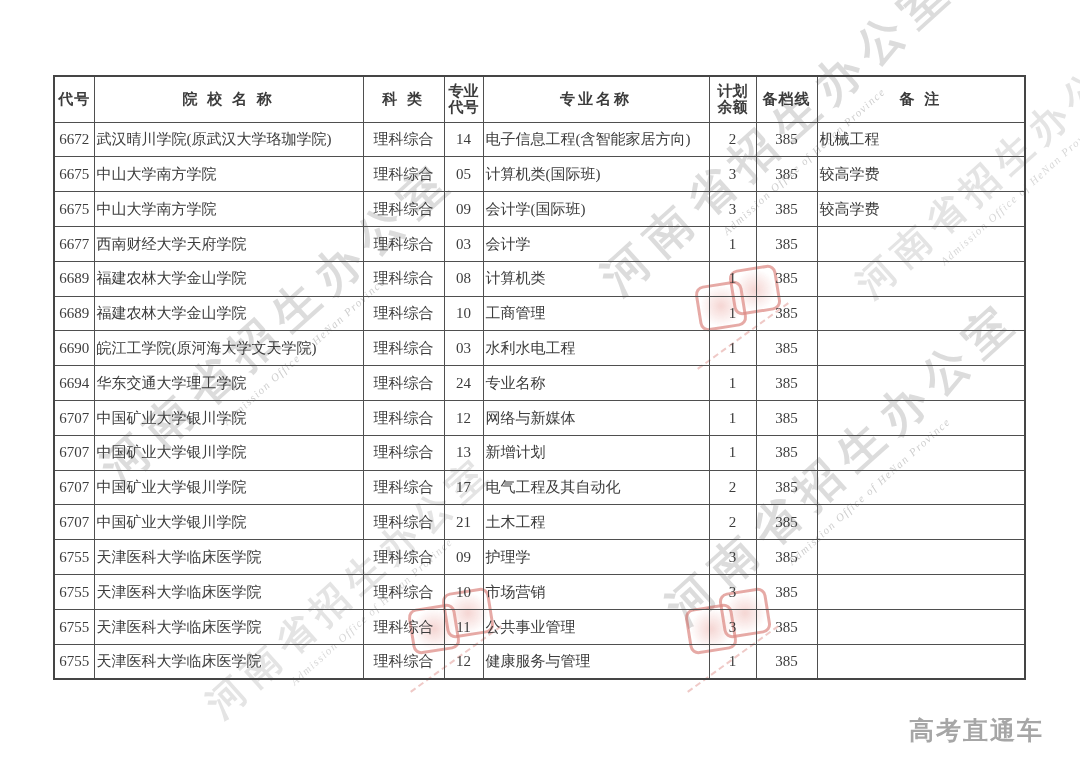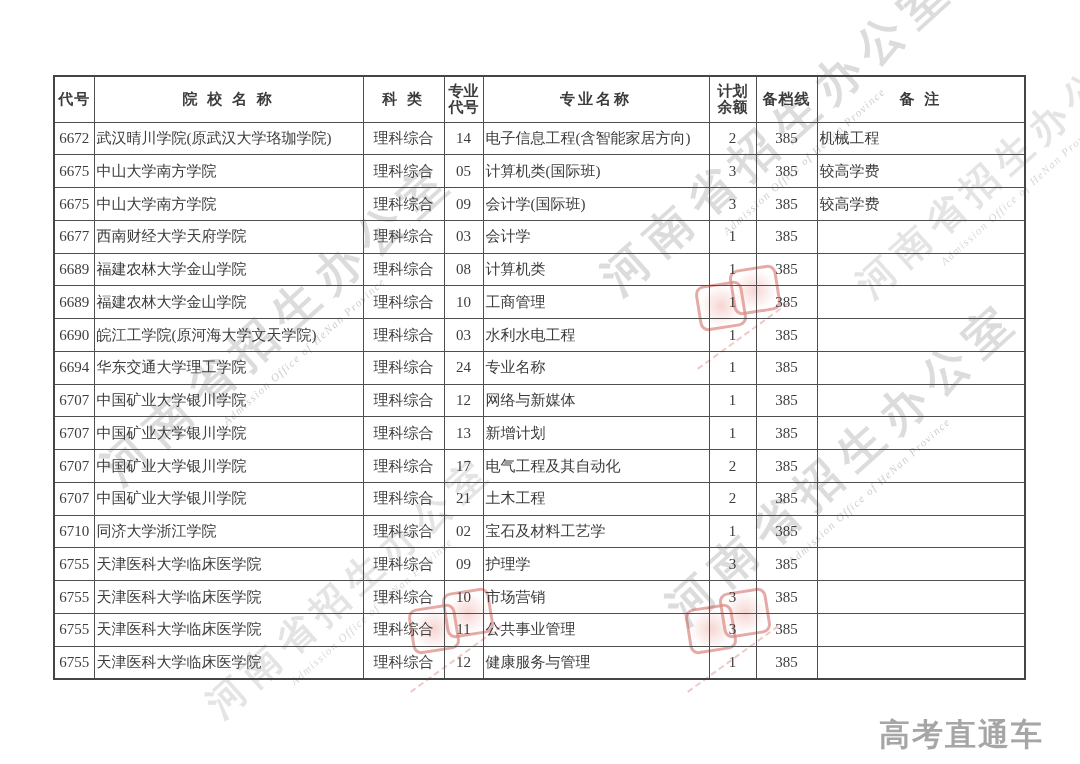--- a/index.html
+++ b/index.html
@@ -58,21 +58,21 @@
   th.two-line{letter-spacing:0;font-size:14px;line-height:1.2;}
   td.c0,td.c2,td.c3,td.c5,td.c6{text-align:center;font-size:14.5px;}
   td.c1,td.c4,td.c7{text-align:left;padding-left:6px;}
   
   .page-indicator{
     position:absolute;left:0;right:50px;top:692px;
     text-align:center;font-size:13.5px;color:#4c4c4c;letter-spacing:2px;
   }
   .brand{
     position:absolute;right:36px;top:714px;
-    font-size:31px;font-weight:bold;letter-spacing:2px;
+    font-size:25px;font-weight:bold;letter-spacing:2px;
     color:#a6a6a6;text-shadow:1.5px 1.5px 0 #ffffff;
   }
 </style>
 </head>
 <body>
 
 <div class="sheet">
 
   <div class="wm-layer">
     <div class="wm" style="left:555px;top:100px;">
@@ -253,30 +253,20 @@
           <td class="c0">6707</td>
           <td class="c1">中国矿业大学银川学院</td>
           <td class="c2">理科综合</td>
           <td class="c3">21</td>
           <td class="c4">土木工程</td>
           <td class="c5">2</td>
           <td class="c6">385</td>
           <td class="c7"></td>
         </tr>
         <tr>
-          <td class="c0">6710</td>
-          <td class="c1">同济大学浙江学院</td>
-          <td class="c2">理科综合</td>
-          <td class="c3">02</td>
-          <td class="c4">宝石及材料工艺学</td>
-          <td class="c5">1</td>
-          <td class="c6">385</td>
-          <td class="c7"></td>
-        </tr>
-        <tr>
           <td class="c0">6755</td>
           <td class="c1">天津医科大学临床医学院</td>
           <td class="c2">理科综合</td>
           <td class="c3">09</td>
           <td class="c4">护理学</td>
           <td class="c5">3</td>
           <td class="c6">385</td>
           <td class="c7"></td>
         </tr>
         <tr>

